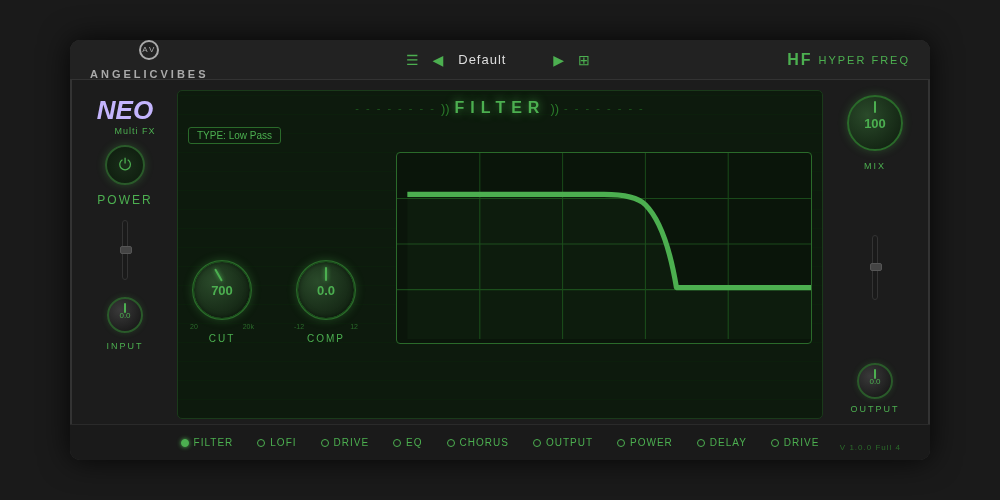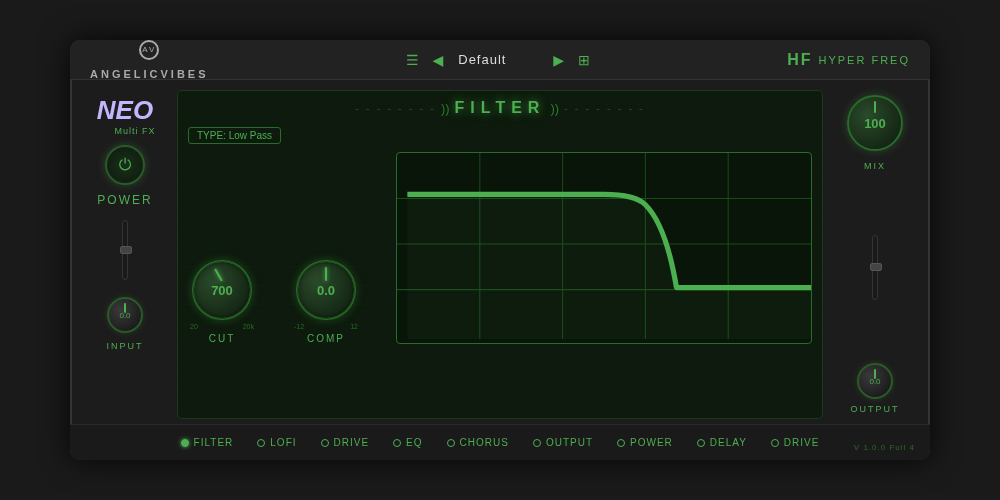--- a/index.html
+++ b/index.html
@@ -466,21 +466,21 @@
 
     .tab-label {
       color: #4caf50;
       font-size: 10px;
       letter-spacing: 1px;
     }
 
     .version-text {
       position: absolute;
       bottom: 8px;
-      right: 15px;
+      right: 29px;
       color: #2a6a2a;
       font-size: 8px;
       letter-spacing: 1px;
     }
 
     .icon-btn {
       color: #4caf50;
       font-size: 14px;
       cursor: pointer;
       background: none;

